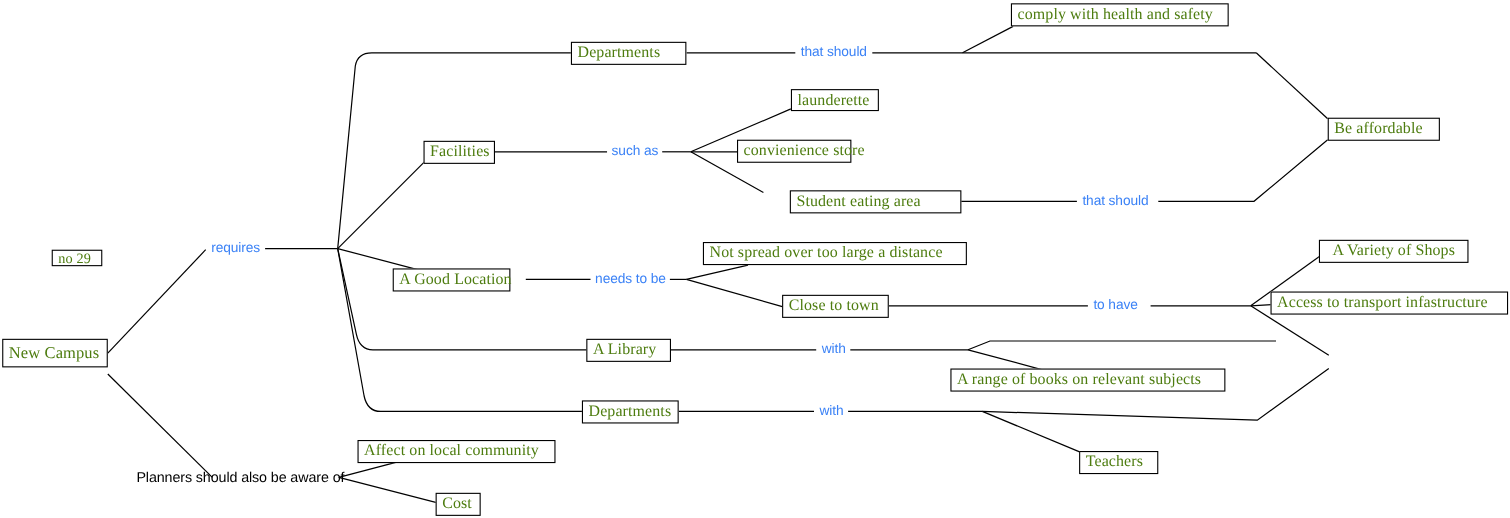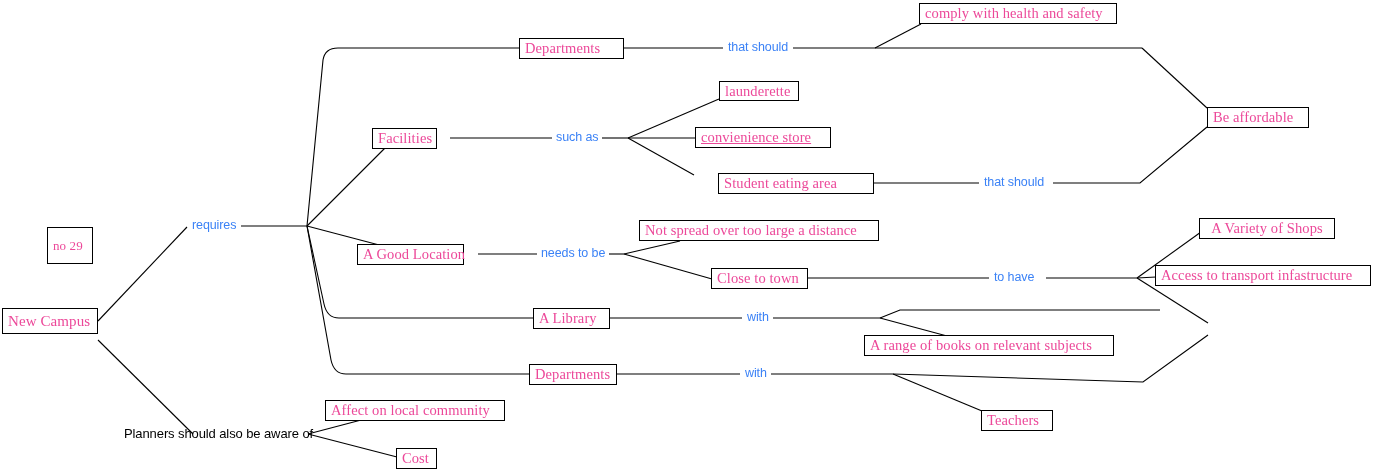--- a/index.html
+++ b/index.html
@@ -29,21 +29,21 @@
     stroke: #000000;
     stroke-width: 1.1;
     stroke-linejoin: miter;
     stroke-linecap: butt;
   }
   .node {
     position: absolute;
     box-sizing: border-box;
     border: 1px solid #000000;
     background: #ffffff;
-    color: #ec4899;
+    color: #4d7c0f;
     font-family: "Liberation Serif", serif;
     font-size: 14.5px;
     line-height: 1;
     white-space: nowrap;
     display: flex;
     align-items: center;
     justify-content: flex-start;
     padding: 0 5px;
     letter-spacing: 0.1px;
   }
@@ -157,30 +157,30 @@
     <polyline points="893,374 982,411"></polyline>
 
     <polyline points="308,434 365,419"></polyline>
     <polyline points="308,434 397,457"></polyline>
   </svg>
 
   <div class="node" style="left:2px; top:308px; width:96px; height:26px; font-size:15px;">
     <span>New Campus</span>
   </div>
 
-  <div class="node" style="left:47px; top:227px; width:46px; height:37px; font-size:13px;gap:32px;">
+  <div class="node" style="left:47px; top:227px; width:46px; height:15px; font-size:13px;gap:32px;">
     <span>no 29</span>
       <span class="caret"></span>
   </div>
 
   <div class="node" style="left:519px; top:38px; width:105px; height:21px;">
     <span>Departments</span>
   </div>
 
-  <div class="node" style="left:372px; top:128px; width:65px; height:21px;">
+  <div class="node" style="left:385px; top:128px; width:65px; height:21px;">
     <span>Facilities</span>
   </div>
 
   <div class="node" style="left:357px; top:244px; width:107px; height:21px;">
     <span>A Good Location</span>
   </div>
 
   <div class="node" style="left:533px; top:308px; width:77px; height:21px;">
     <span>A Library</span>
   </div>
@@ -190,21 +190,21 @@
   </div>
 
   <div class="node" style="left:919px; top:3px; width:198px; height:21px;">
     <span>comply with health and safety</span>
   </div>
 
   <div class="node" style="left:719px; top:81px; width:80px; height:20px;text-align:center;">
     <span>launderette</span>
   </div>
 
-  <div class="node" style="left:695px; top:127px; width:136px; height:21px;text-decoration:underline;">
+  <div class="node" style="left:670px; top:127px; width:104px; height:21px;">
     <span>convienience store</span>
   </div>
 
   <div class="node" style="left:718px; top:173px; width:156px; height:21px;">
     <span>Student eating area</span>
   </div>
 
   <div class="node" style="left:1207px; top:107px; width:102px; height:21px;">
     <span>Be affordable</span>
   </div>

